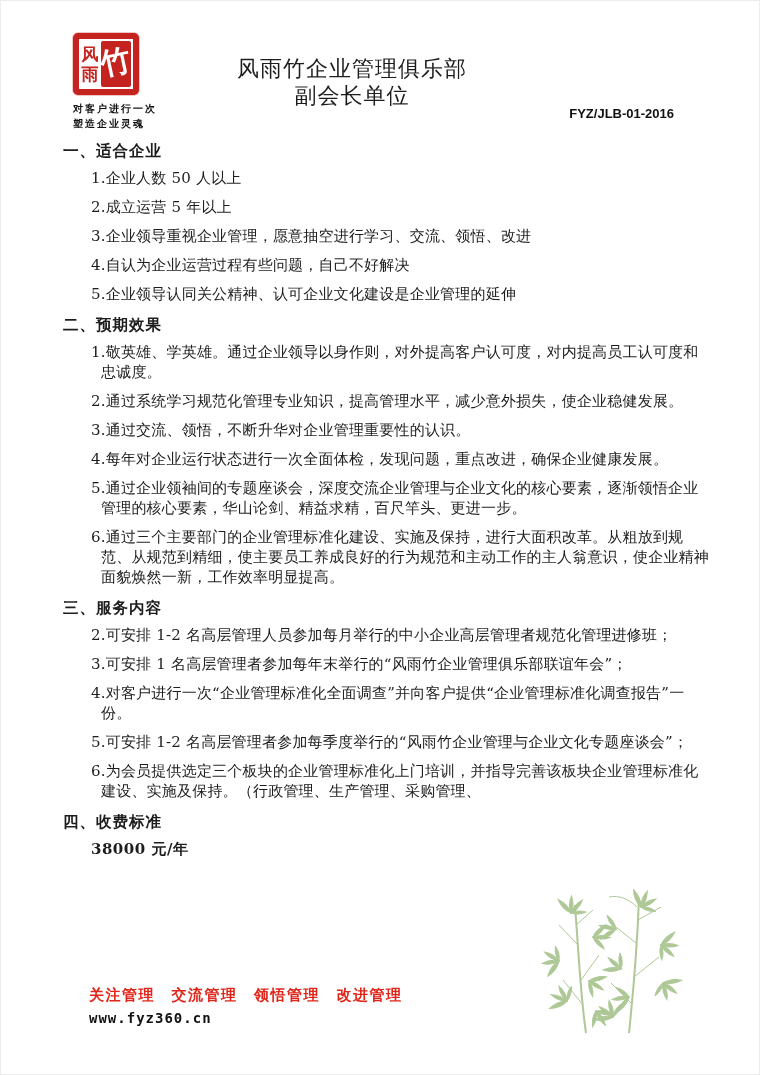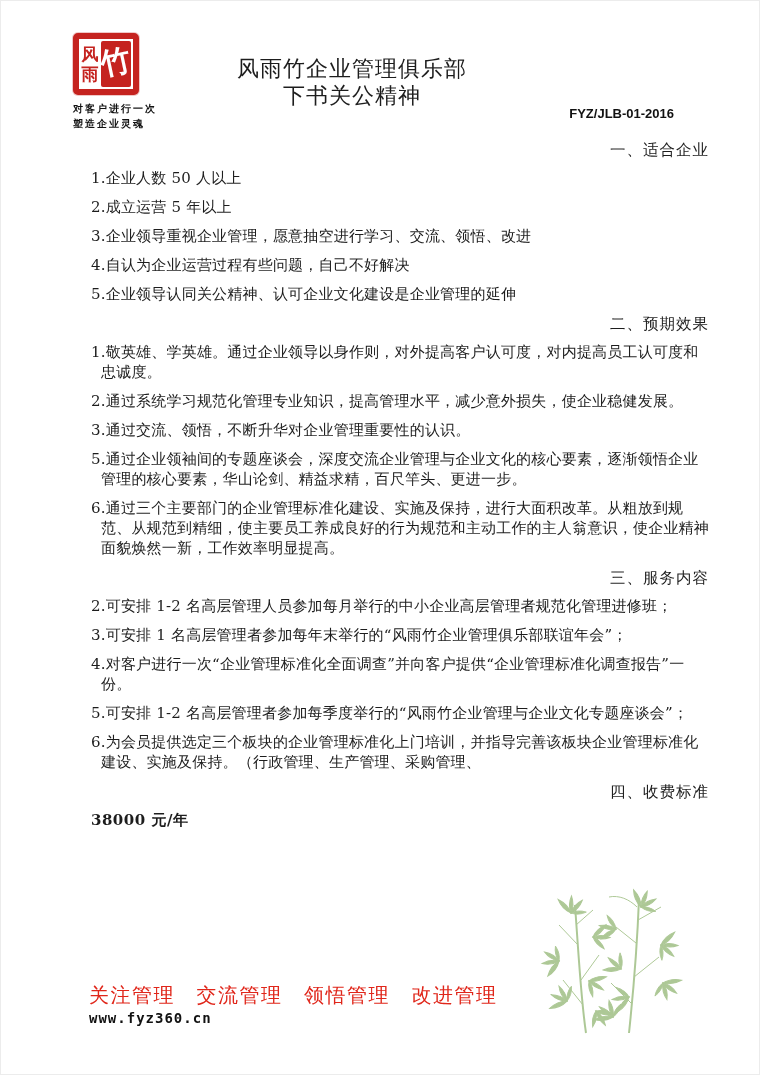--- a/index.html
+++ b/index.html
@@ -58,37 +58,36 @@
     position:absolute;top:105px;right:85px;
     font-family:"Liberation Sans","DejaVu Sans",sans-serif;
     font-size:13px;font-weight:600;color:#111;
   }
 
   
   .content{position:absolute;top:139px;left:62px;width:646px;}
   .section{margin-bottom:10px;}
   .section-heading{
     margin:0 0 7px 0;
-    font-size:15.5px;font-weight:normal;line-height:21px;
+    font-size:15.5px;font-weight:bold;line-height:21px;
     letter-spacing:1px;
-    text-align:right;
   }
   .item{
     margin:0 0 9px 28px;
     padding-left:10px;text-indent:-10px;
     font-size:15px;line-height:20px;
     letter-spacing:.2px;
   }
   .fee .item{font-weight:bold;letter-spacing:.5px;}
 
   
   .footer{position:absolute;left:88px;top:984px;}
   .slogan{
-    color:#e0261a;font-weight:normal;
-    font-size:20px;letter-spacing:1.5px;line-height:20px;
+    color:#e0261a;font-weight:bold;
+    font-size:15px;letter-spacing:1.5px;line-height:20px;
   }
   .website{
     margin-top:5px;
     font-family:"DejaVu Sans Mono","Liberation Mono",monospace;
     font-size:14px;font-weight:bold;letter-spacing:1px;color:#111;
   }
 
   
   .bamboo{position:absolute;left:500px;top:884px;width:210px;height:158px;}
 </style>
@@ -108,41 +107,42 @@
       </div>
     </div>
     <div class="tagline">
       <div>对客户进行一次</div>
       <div>塑造企业灵魂</div>
     </div>
   </div>
 
   <div class="title-block">
     <div class="title-line1">风雨竹企业管理俱乐部</div>
-    <div class="title-line2">下书关公精神</div>
+    <div class="title-line2">副会长单位</div>
   </div>
 
   <div class="doc-number">FYZ/JLB-01-2016</div>
 
   <div class="content">
 
     <div class="section">
       <h2 class="section-heading">一、适合企业</h2>
       <p class="item">1.企业人数 50 人以上</p>
       <p class="item">2.成立运营 5 年以上</p>
       <p class="item">3.企业领导重视企业管理，愿意抽空进行学习、交流、领悟、改进</p>
       <p class="item">4.自认为企业运营过程有些问题，自己不好解决</p>
       <p class="item">5.企业领导认同关公精神、认可企业文化建设是企业管理的延伸</p>
     </div>
 
     <div class="section">
       <h2 class="section-heading">二、预期效果</h2>
       <p class="item">1.敬英雄、学英雄。通过企业领导以身作则，对外提高客户认可度，对内提高员工认可度和忠诚度。</p>
       <p class="item">2.通过系统学习规范化管理专业知识，提高管理水平，减少意外损失，使企业稳健发展。</p>
       <p class="item">3.通过交流、领悟，不断升华对企业管理重要性的认识。</p>
+      <p class="item">4.每年对企业运行状态进行一次全面体检，发现问题，重点改进，确保企业健康发展。</p>
       <p class="item">5.通过企业领袖间的专题座谈会，深度交流企业管理与企业文化的核心要素，逐渐领悟企业管理的核心要素，华山论剑、精益求精，百尺竿头、更进一步。</p>
       <p class="item">6.通过三个主要部门的企业管理标准化建设、实施及保持，进行大面积改革。从粗放到规范、从规范到精细，使主要员工养成良好的行为规范和主动工作的主人翁意识，使企业精神面貌焕然一新，工作效率明显提高。</p>
     </div>
 
     <div class="section">
       <h2 class="section-heading">三、服务内容</h2>
       <p class="item">2.可安排 1-2 名高层管理人员参加每月举行的中小企业高层管理者规范化管理进修班；</p>
       <p class="item">3.可安排 1 名高层管理者参加每年末举行的“风雨竹企业管理俱乐部联谊年会”；</p>
       <p class="item">4.对客户进行一次“企业管理标准化全面调查”并向客户提供“企业管理标准化调查报告”一份。</p>
       <p class="item">5.可安排 1-2 名高层管理者参加每季度举行的“风雨竹企业管理与企业文化专题座谈会”；</p>

